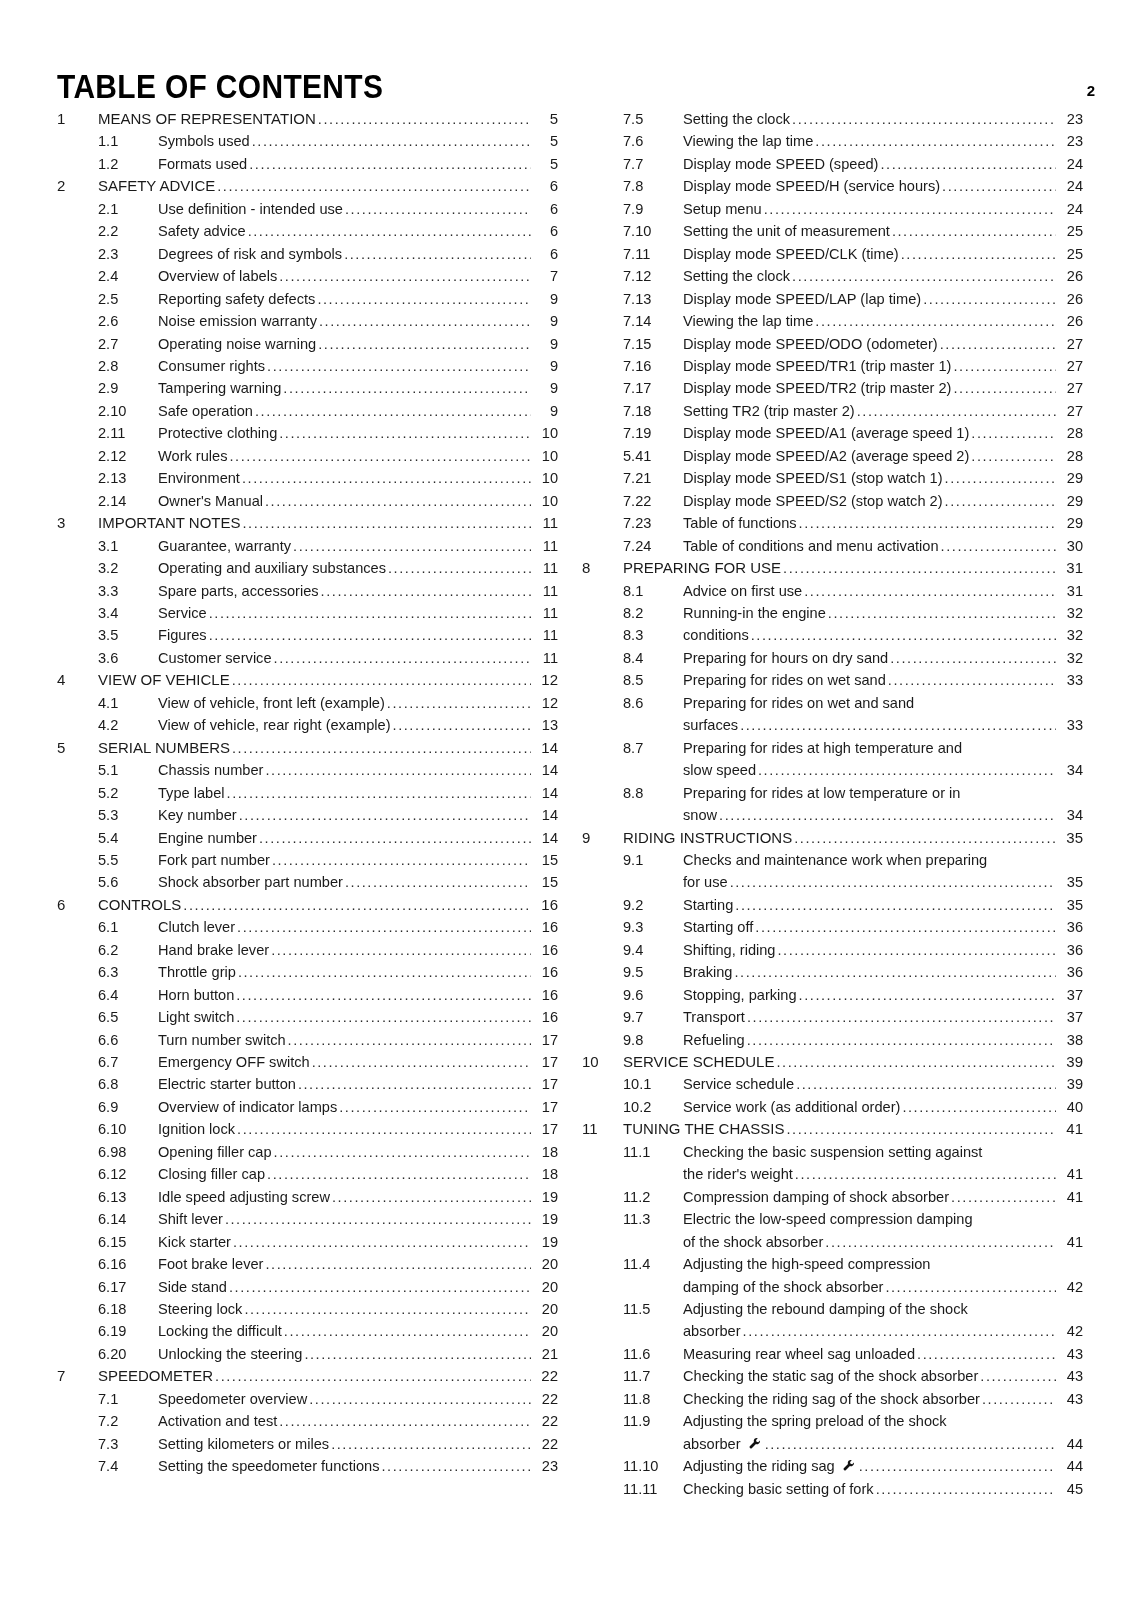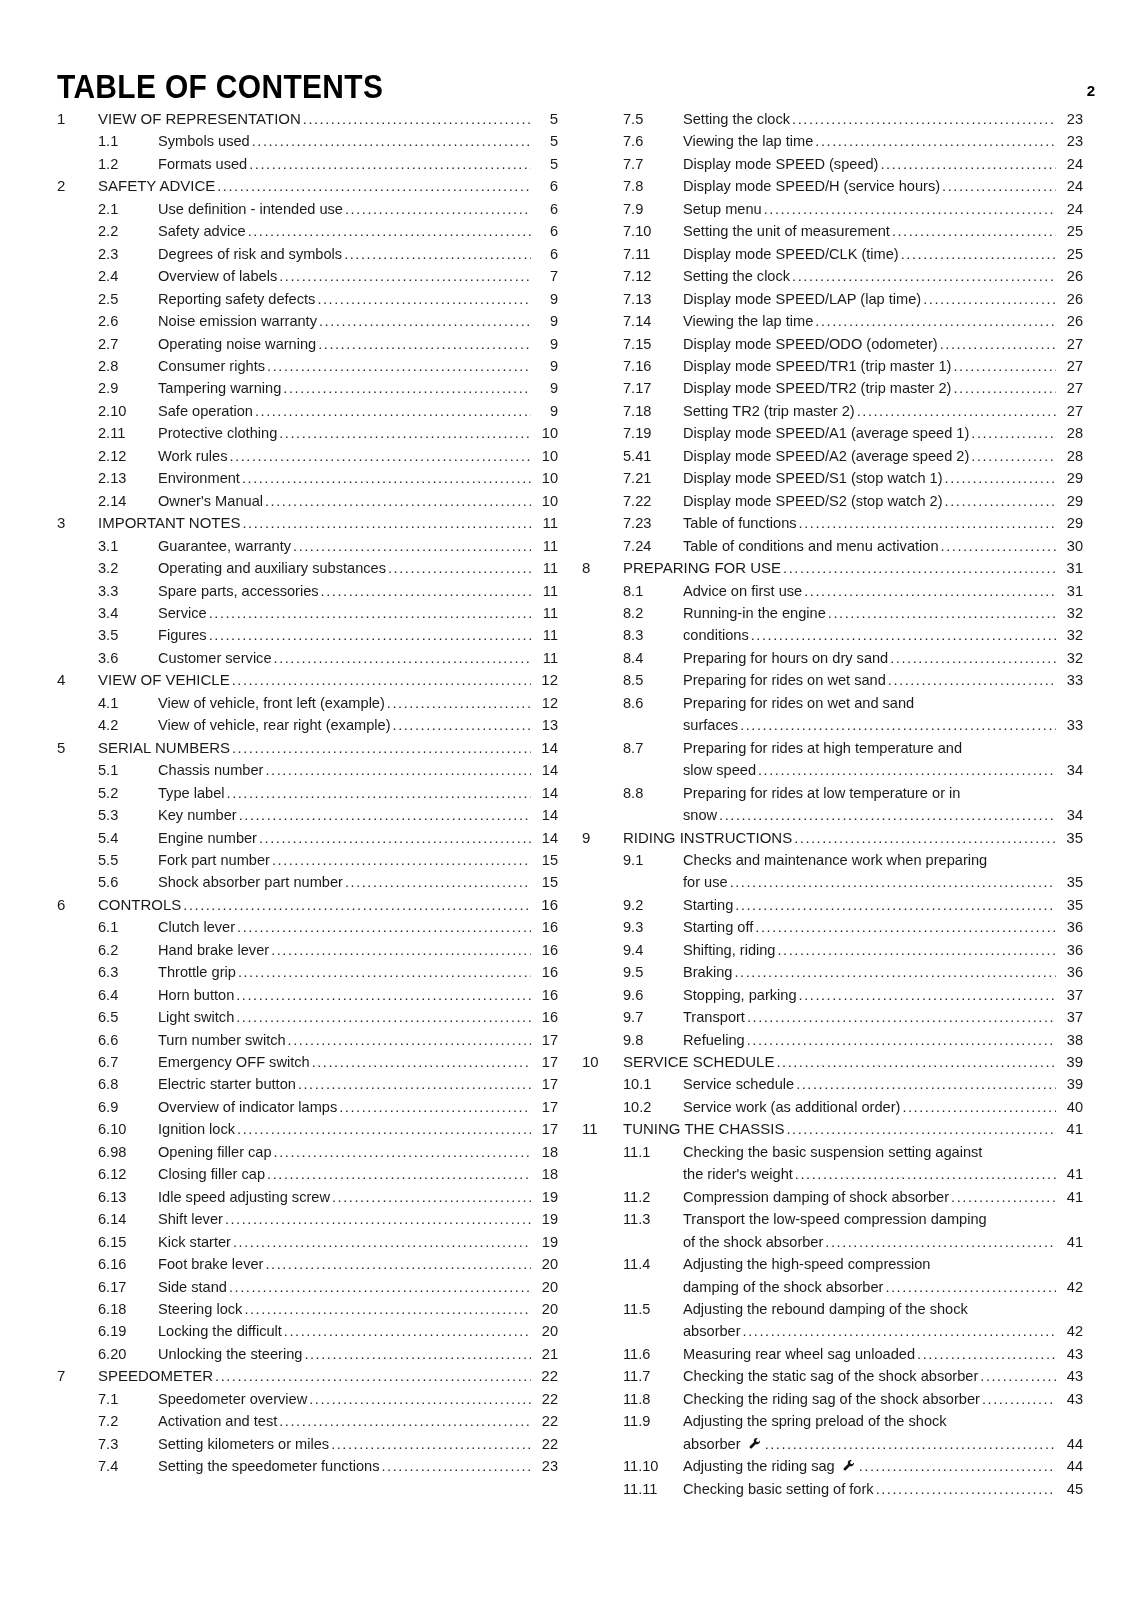--- a/index.html
+++ b/index.html
@@ -149,21 +149,21 @@
     <div class="page-title">TABLE OF CONTENTS</div>
     <div class="page-number">2</div>
   </div>
 
   <div class="columns">
     <div class="col" id="col-left">
         <div class="toc-row lvl1">
           <div class="num">1</div>
           <div class="body">
             <div class="lastline">
-              <span class="tail">VIEW OF REPRESENTATION</span>
+              <span class="tail">MEANS OF REPRESENTATION</span>
               <span class="fill">........................................................................................................................</span>
               <span class="pg">5</span>
             </div>
           </div>
         </div>
         <div class="toc-row lvl2">
           <div class="num">1.1</div>
           <div class="body">
             <div class="lastline">
               <span class="tail">Symbols used</span>
@@ -1205,21 +1205,21 @@
             <div class="lastline">
               <span class="tail">Compression damping of shock absorber</span>
               <span class="fill">........................................................................................................................</span>
               <span class="pg">41</span>
             </div>
           </div>
         </div>
         <div class="toc-row lvl2">
           <div class="num">11.3</div>
           <div class="body">
-            <div class="wrapline">Transport the low-speed compression damping</div>
+            <div class="wrapline">Electric the low-speed compression damping</div>
             <div class="lastline">
               <span class="tail">of the shock absorber</span>
               <span class="fill">........................................................................................................................</span>
               <span class="pg">41</span>
             </div>
           </div>
         </div>
         <div class="toc-row lvl2">
           <div class="num">11.4</div>
           <div class="body">

